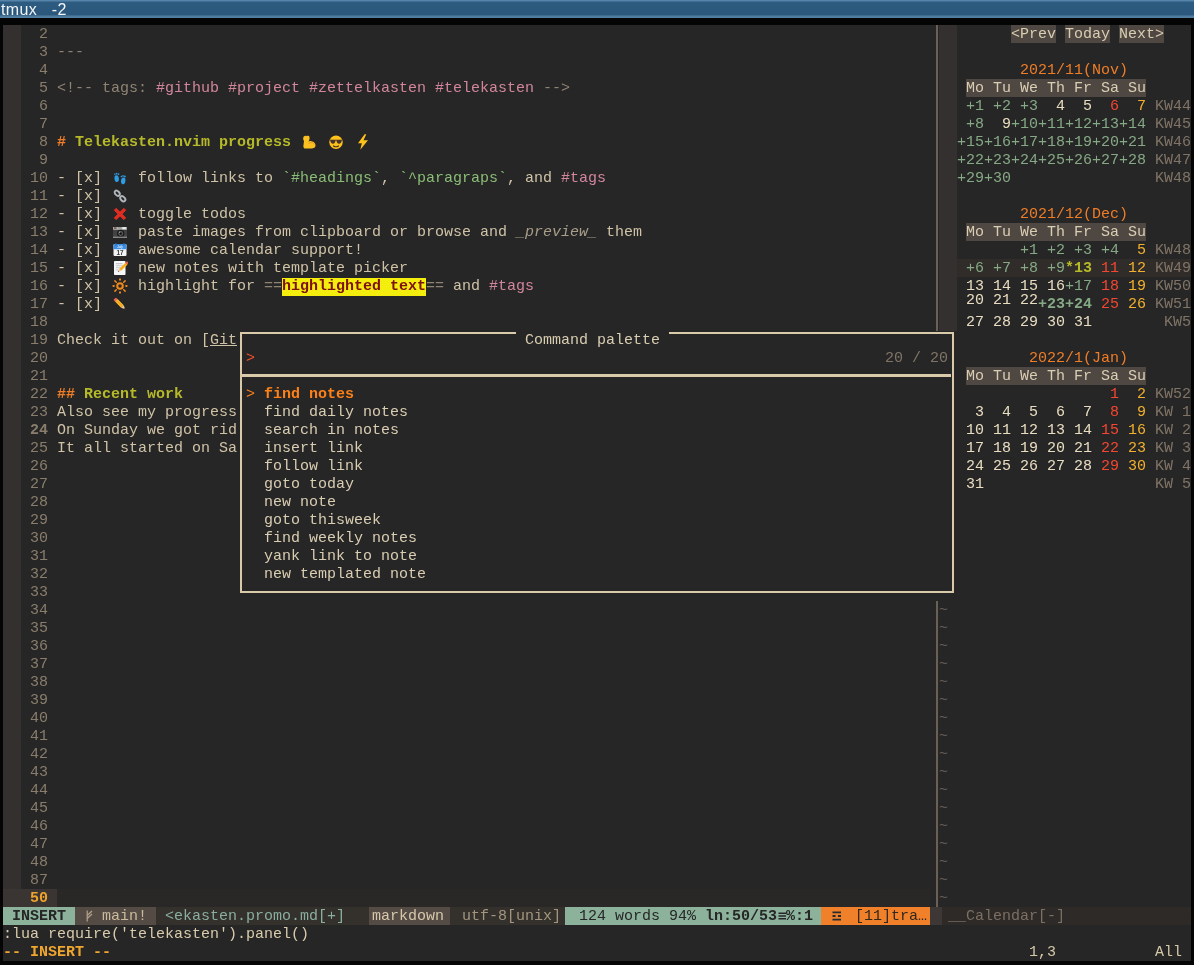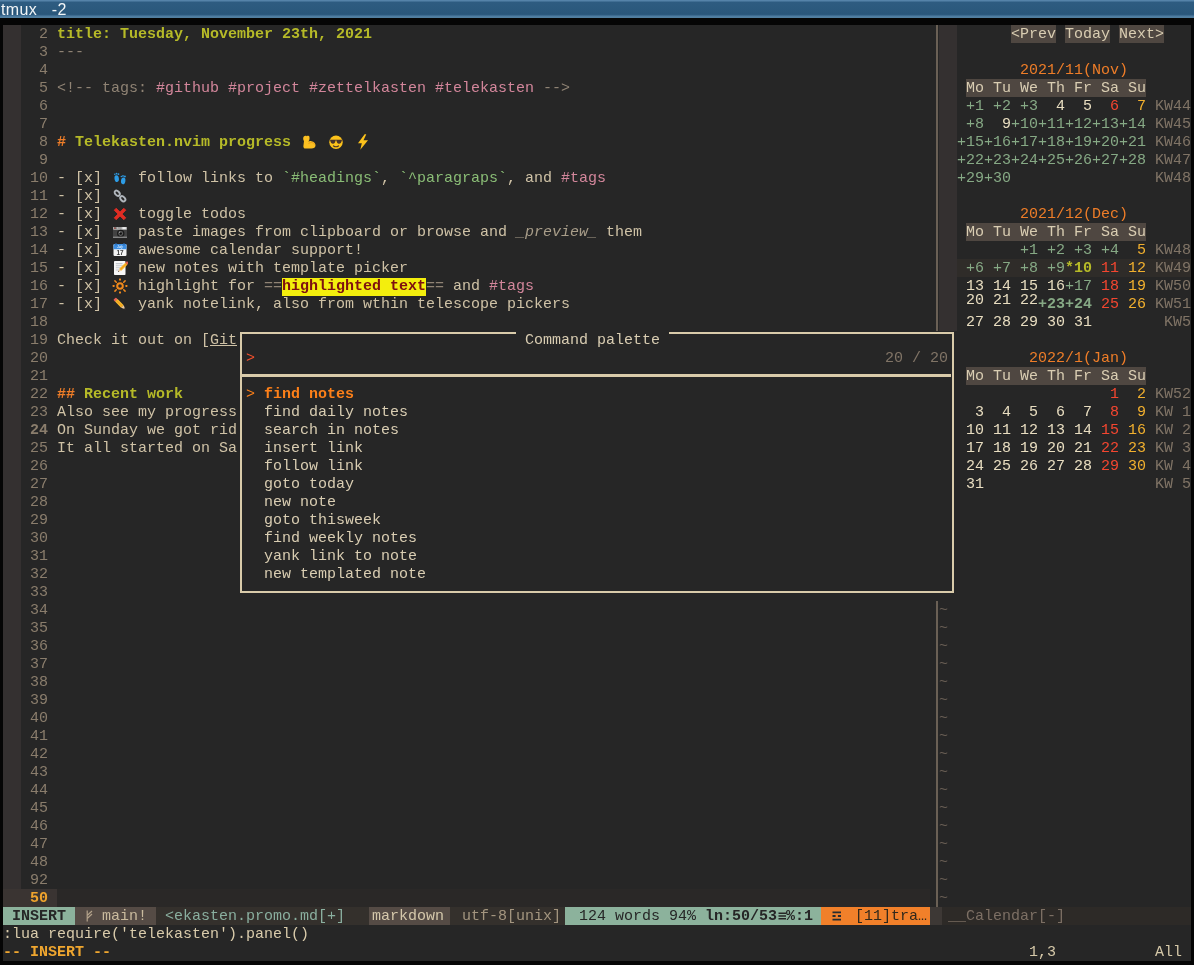--- a/index.html
+++ b/index.html
@@ -73,23 +73,22 @@
 <span class="r num" style="left:30px;top:692px;">39</span>
 <span class="r num" style="left:30px;top:710px;">40</span>
 <span class="r num" style="left:30px;top:728px;">41</span>
 <span class="r num" style="left:30px;top:746px;">42</span>
 <span class="r num" style="left:30px;top:764px;">43</span>
 <span class="r num" style="left:30px;top:782px;">44</span>
 <span class="r num" style="left:30px;top:800px;">45</span>
 <span class="r num" style="left:30px;top:818px;">46</span>
 <span class="r num" style="left:30px;top:836px;">47</span>
 <span class="r num" style="left:30px;top:854px;">48</span>
-<span class="r num" style="left:30px;top:872px;">92</span>
+<span class="r num" style="left:30px;top:872px;">87</span>
 <span class="r b" style="left:30px;top:890px;color:#efa32d;">50</span>
-<span class="r yg b" style="left:57px;top:26px;">title: Tuesday, November 23th, 2021</span>
 <span class="r gy" style="left:57px;top:44px;">---</span>
 <span class="r gy" style="left:57px;top:80px;">&lt;!-- tags: </span>
 <span class="r pk" style="left:156px;top:80px;">#github</span>
 <span class="r pk" style="left:228px;top:80px;">#project</span>
 <span class="r pk" style="left:309px;top:80px;">#zettelkasten</span>
 <span class="r pk" style="left:435px;top:80px;">#telekasten</span>
 <span class="r gy" style="left:543px;top:80px;">--&gt;</span>
 <span class="r org b" style="left:57px;top:134px;">#</span>
 <span class="r yg b" style="left:75px;top:134px;">Telekasten.nvim progress</span>
 <span class="r t" style="left:57px;top:170px;">- [x]</span>
@@ -111,21 +110,20 @@
 <span class="r i" style="left:516px;top:224px;color:#a89d89;">_preview_</span>
 <span class="r t" style="left:606px;top:224px;">them</span>
 <span class="r t" style="left:138px;top:242px;">awesome calendar support!</span>
 <span class="r t" style="left:138px;top:260px;">new notes with template picker</span>
 <span class="r t" style="left:138px;top:278px;">highlight for</span>
 <span class="r gy" style="left:264px;top:278px;">==</span>
 <span class="r b" style="left:282px;top:278px;color:#7e1010;background:#f3ee0d;">highlighted text</span>
 <span class="r gy" style="left:426px;top:278px;">==</span>
 <span class="r t" style="left:453px;top:278px;">and</span>
 <span class="r pk" style="left:489px;top:278px;">#tags</span>
-<span class="r t" style="left:138px;top:296px;">yank notelink, also from wthin telescope pickers</span>
 <span class="r t" style="left:57px;top:332px;">Check it out on [</span>
 <span class="r t" style="left:210px;top:332px;text-decoration:underline;">Git</span>
 <span class="r org b" style="left:57px;top:386px;">##</span>
 <span class="r yg b" style="left:84px;top:386px;">Recent work</span>
 <span class="r t" style="left:57px;top:404px;">Also see my progress</span>
 <span class="r t" style="left:57px;top:422px;">On Sunday we got rid</span>
 <span class="r t" style="left:57px;top:440px;">It all started on Sa</span>
 <div style="position:absolute;left:1011px;top:25px;width:45px;height:18px;background:#4f4741"></div>
 <span class="r crm" style="left:1011px;top:26px;">&lt;Prev</span>
 <div style="position:absolute;left:1065px;top:25px;width:45px;height:18px;background:#4f4741"></div>
@@ -151,21 +149,21 @@
 <span class="r kw" style="left:1155px;top:152px;">KW47</span>
 <span class="r tl" style="left:957px;top:170px;">+29+30</span>
 <span class="r kw" style="left:1155px;top:170px;">KW48</span>
 <span class="r org" style="left:1020px;top:206px;">2021/12(Dec)</span>
 <div style="position:absolute;left:966px;top:223px;width:180px;height:18px;background:#4f4741"></div>
 <span class="r crm" style="left:966px;top:224px;">Mo Tu We Th Fr Sa Su</span>
 <span class="r tl" style="left:1020px;top:242px;">+1 +2 +3 +4</span>
 <span class="r yl" style="left:1137px;top:242px;">5</span>
 <span class="r kw" style="left:1155px;top:242px;">KW48</span>
 <span class="r tl" style="left:966px;top:260px;">+6 +7 +8 +9</span>
-<span class="r yg b" style="left:1065px;top:260px;">*10</span>
+<span class="r yg b" style="left:1065px;top:260px;">*13</span>
 <span class="r rd" style="left:1101px;top:260px;">11</span>
 <span class="r yl" style="left:1128px;top:260px;">12</span>
 <span class="r kw" style="left:1155px;top:260px;">KW49</span>
 <span class="r wh" style="left:966px;top:278px;">13 14 15 16</span>
 <span class="r tl" style="left:1065px;top:278px;">+17</span>
 <span class="r rd" style="left:1101px;top:278px;">18</span>
 <span class="r yl" style="left:1128px;top:278px;">19</span>
 <span class="r kw" style="left:1155px;top:278px;">KW50</span>
 <span class="r wh" style="left:966px;top:292px;">20 21 22</span>
 <span class="r tl" style="left:1038px;top:296px;font-weight:bold;">+23+24</span>

